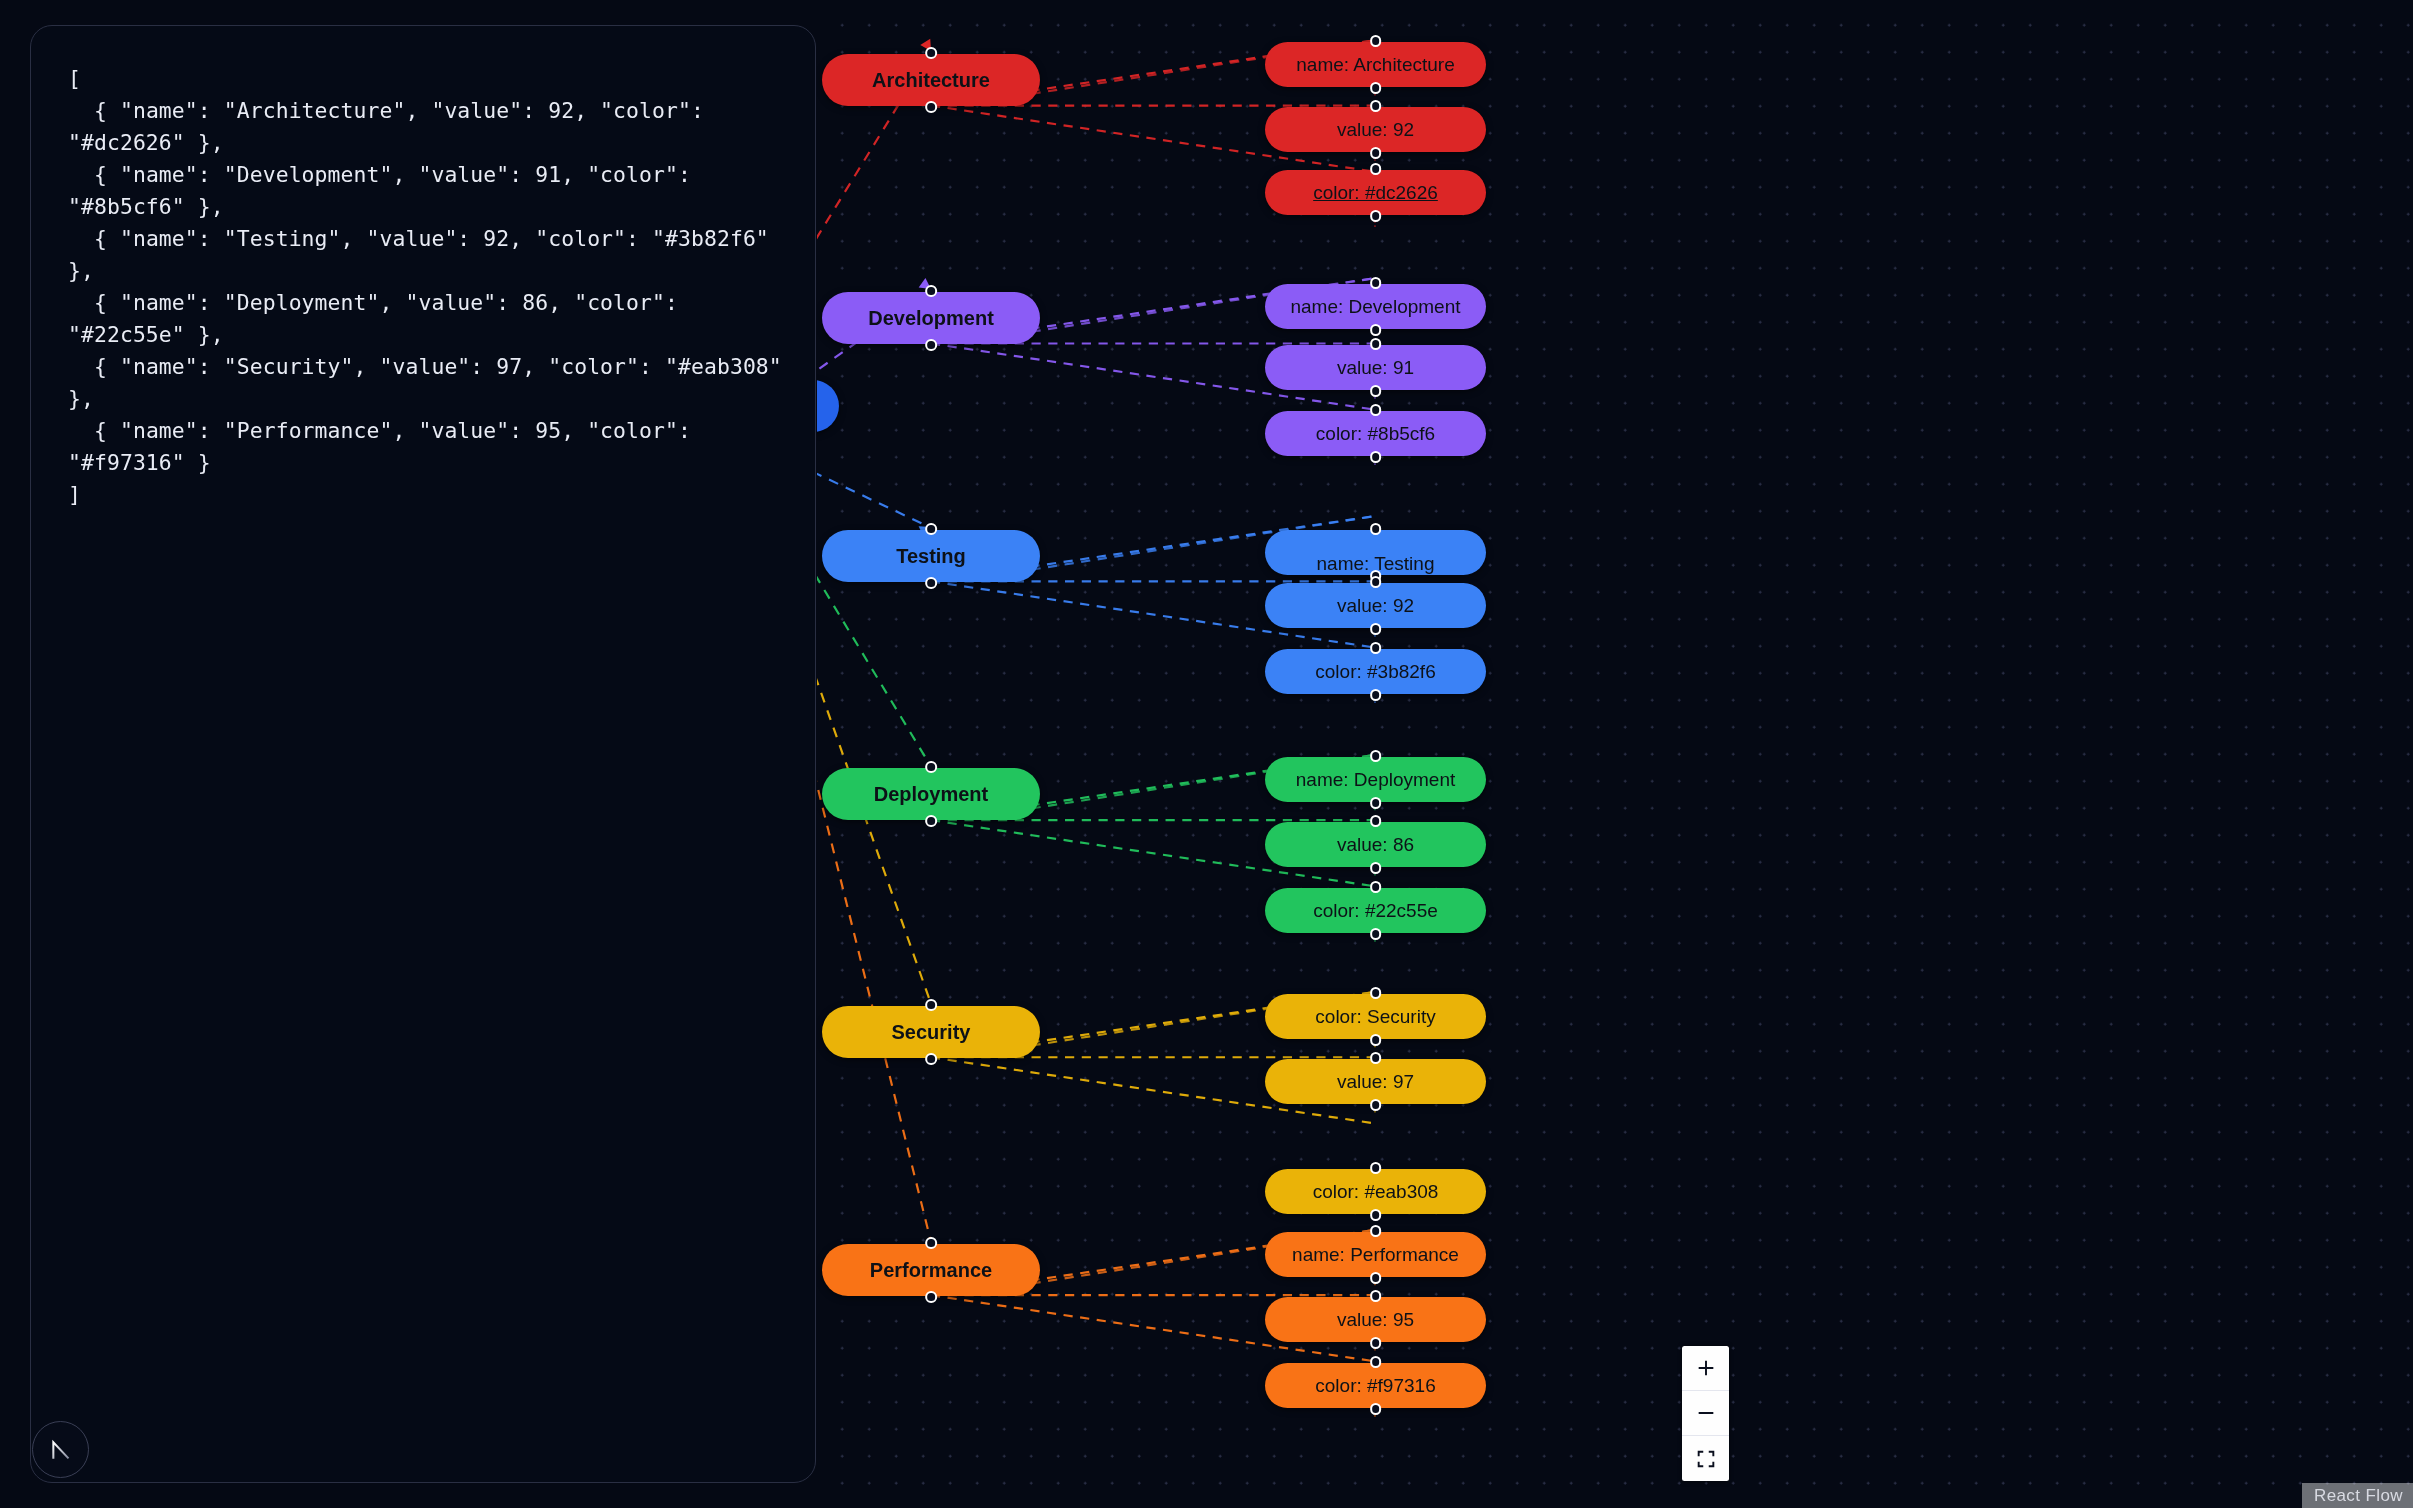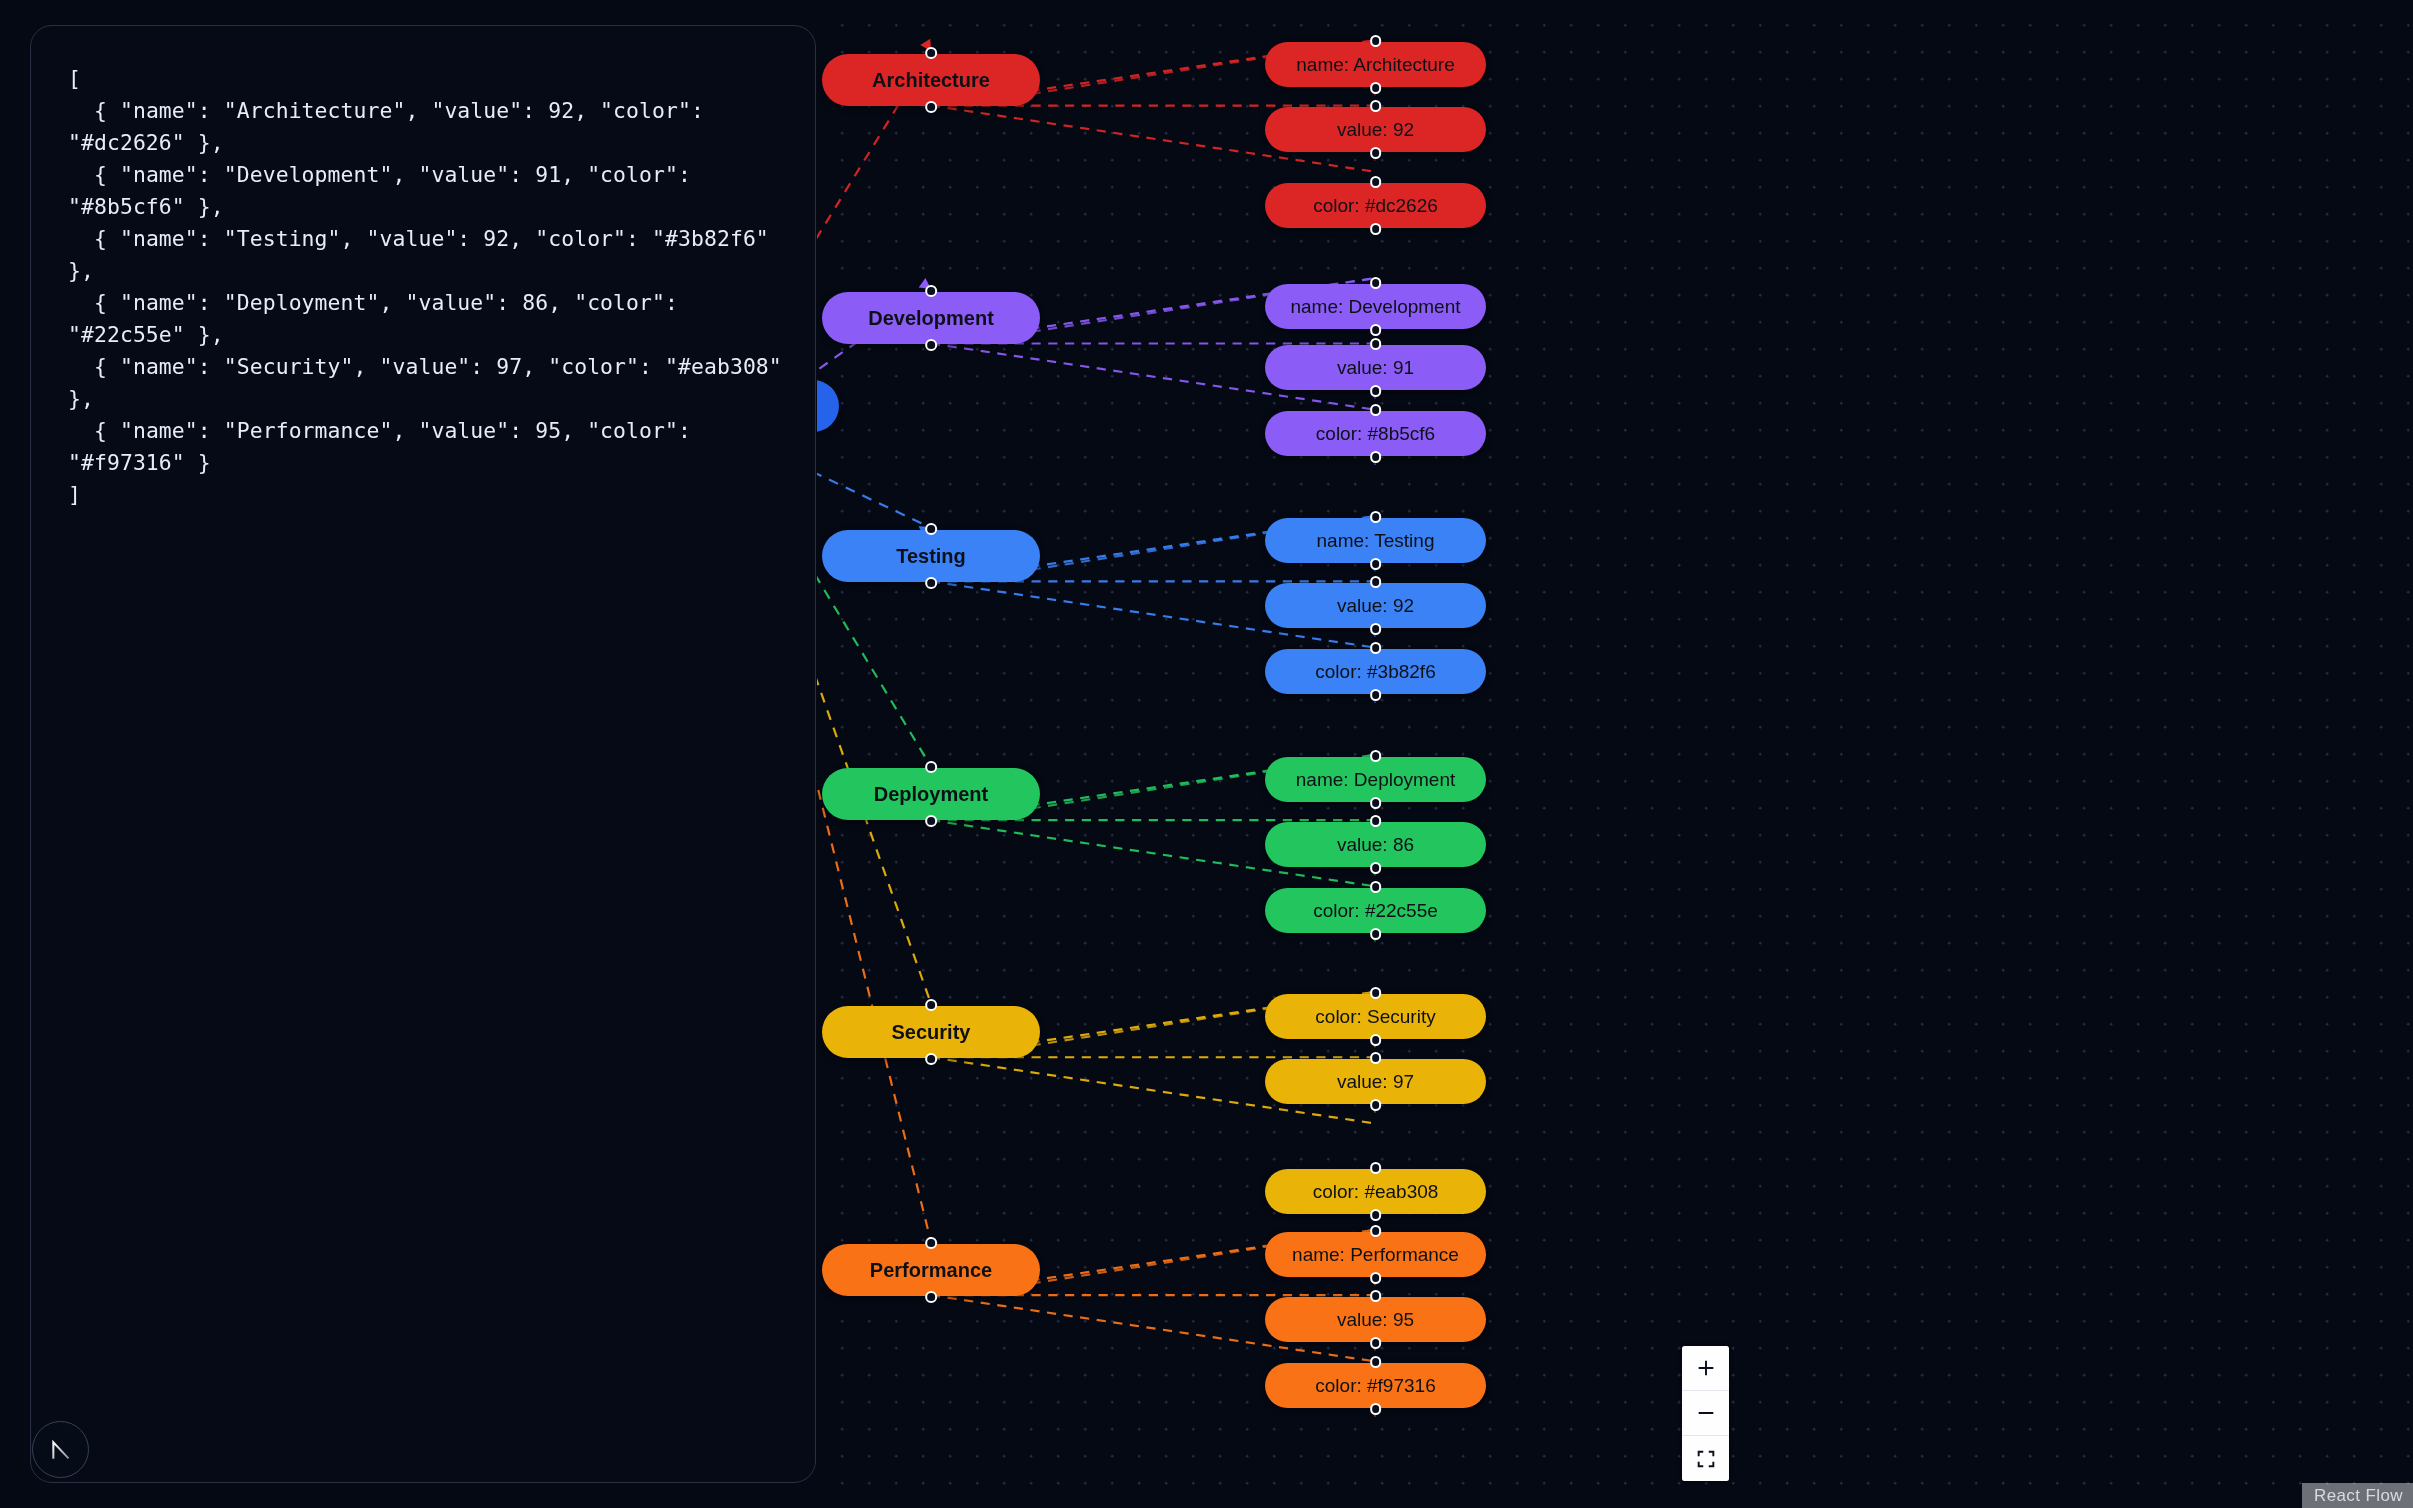--- a/index.html
+++ b/index.html
@@ -273,21 +273,21 @@
         <div class="node detail" style="top: 42px; background: rgb(220, 38, 38);">
           <span>name: Architecture</span>
           <span class="handle top"></span>
           <span class="handle bottom"></span>
         </div>
         <div class="node detail" style="top: 107px; background: rgb(220, 38, 38);">
           <span>value: 92</span>
           <span class="handle top"></span>
           <span class="handle bottom"></span>
         </div>
-        <div class="node detail" style="top: 183px; background: rgb(220, 38, 38);">
+        <div class="node detail" style="top: 170px; background: rgb(220, 38, 38); text-decoration: underline;">
           <span>color: #dc2626</span>
           <span class="handle top"></span>
           <span class="handle bottom"></span>
         </div>
         <div class="node cat" style="top: 292px; background: rgb(139, 92, 246);">
           <span>Development</span>
           <span class="handle top"></span>
           <span class="handle bottom"></span>
         </div>
         <div class="node detail" style="top: 284px; background: rgb(139, 92, 246);">
@@ -303,21 +303,21 @@
         <div class="node detail" style="top: 411px; background: rgb(139, 92, 246);">
           <span>color: #8b5cf6</span>
           <span class="handle top"></span>
           <span class="handle bottom"></span>
         </div>
         <div class="node cat" style="top: 530px; background: rgb(59, 130, 246);">
           <span>Testing</span>
           <span class="handle top"></span>
           <span class="handle bottom"></span>
         </div>
-        <div class="node detail" style="top: 518px; background: rgb(59, 130, 246);">
+        <div class="node detail" style="top: 530px; background: rgb(59, 130, 246); align-items: flex-end;">
           <span>name: Testing</span>
           <span class="handle top"></span>
           <span class="handle bottom"></span>
         </div>
         <div class="node detail" style="top: 583px; background: rgb(59, 130, 246);">
           <span>value: 92</span>
           <span class="handle top"></span>
           <span class="handle bottom"></span>
         </div>
         <div class="node detail" style="top: 649px; background: rgb(59, 130, 246);">

